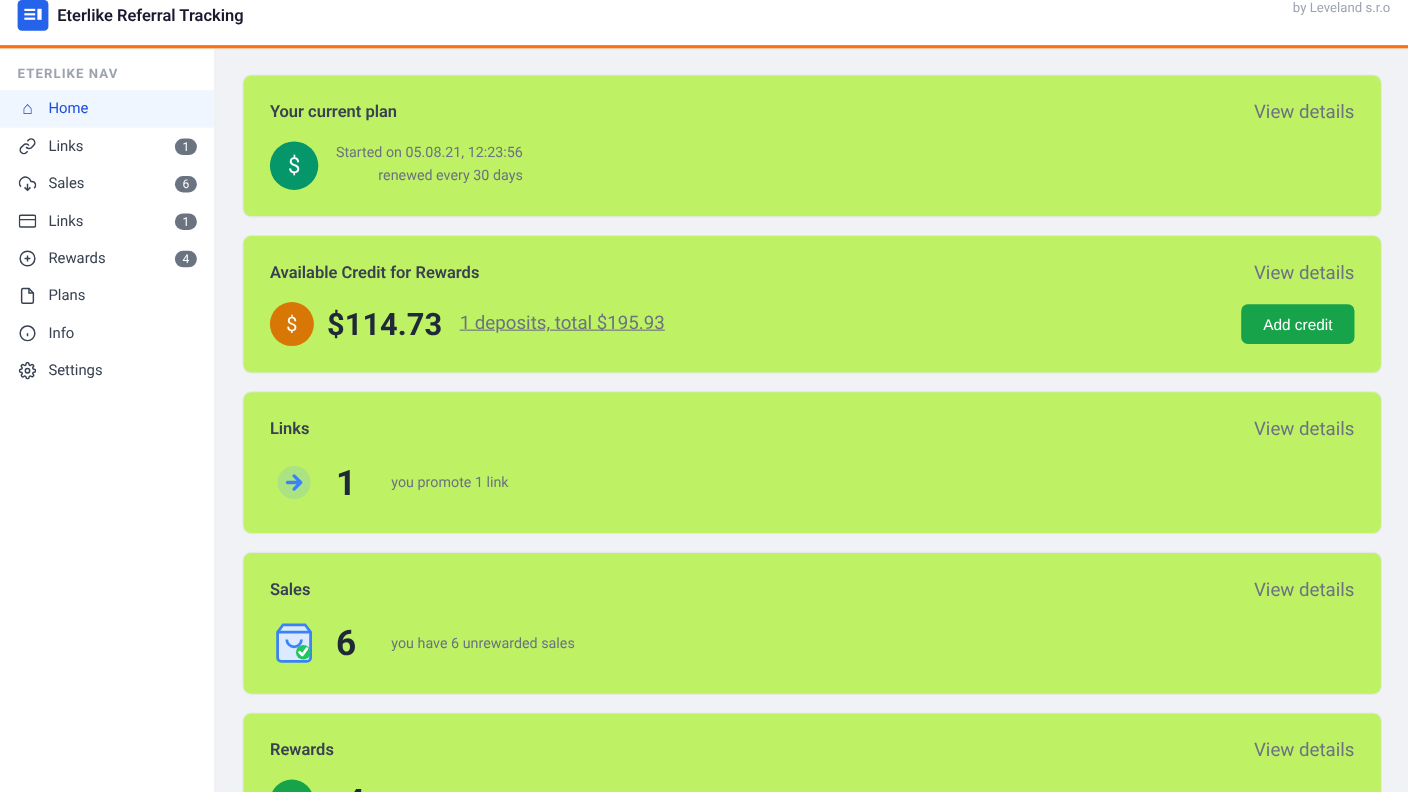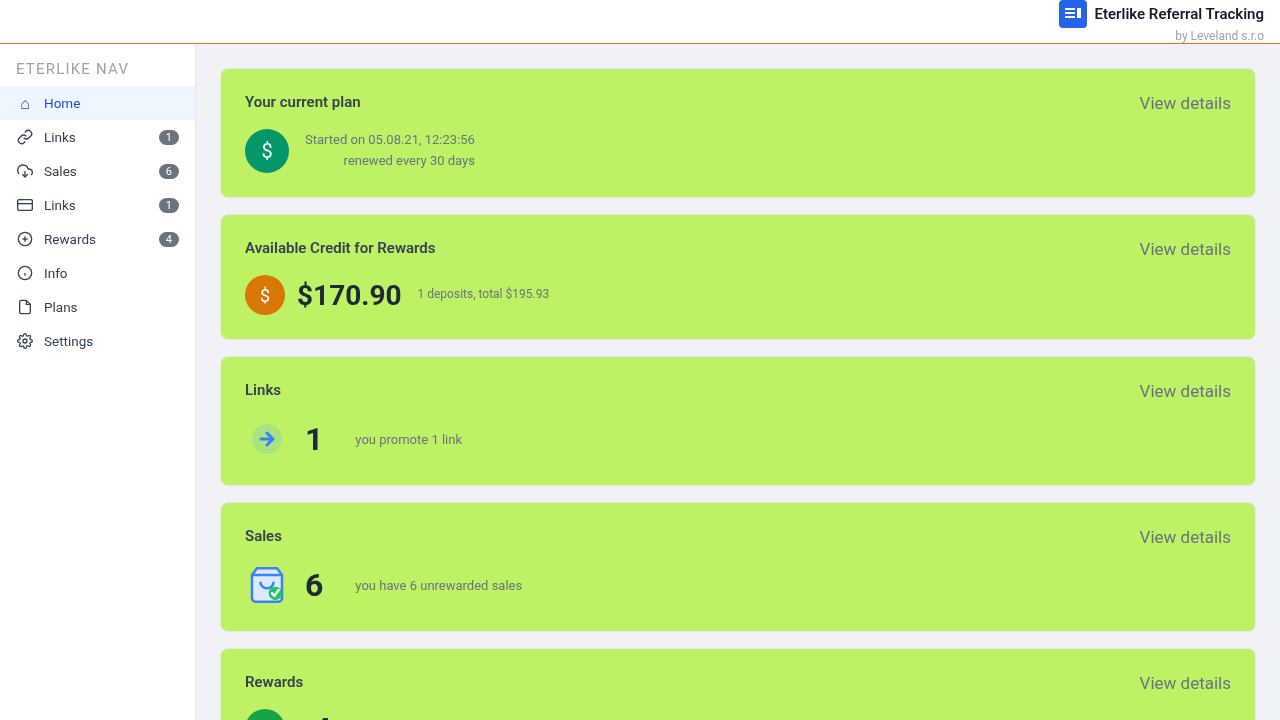--- a/index.html
+++ b/index.html
@@ -1,26 +1,26 @@
 <!DOCTYPE html>
 <html><head>
   <meta charset="utf-8">
   <style>
     * { box-sizing: border-box; margin: 0; padding: 0; }
     body { font-family: -apple-system, BlinkMacSystemFont, 'Segoe UI', Roboto, sans-serif; background: #f0f2f5; display: flex; height: 100vh; overflow: hidden; font-size: 14px; color: #333; }
 
     
-    .header { position: fixed; top: 0; left: 0; right: 0; height: 44px; background: #fff; border-bottom: 1px solid #f97316; display: flex; align-items: flex-end; justify-content: space-between; padding: 0 16px; z-index: 100; flex-direction: column; }
+    .header { position: fixed; top: 0; left: 0; right: 0; height: 44px; background: #fff; border-bottom: 3px solid #f97316; display: flex; align-items: flex-start; justify-content: space-between; padding: 0 16px; z-index: 100; }
     .header-brand { display: flex; align-items: center; gap: 8px; font-weight: 600; font-size: 15px; color: #1a1a2e; }
     .header-logo { width: 28px; height: 28px; background: #2563eb; border-radius: 4px; display: flex; align-items: center; justify-content: center; color: #fff; font-weight: 700; font-size: 13px; }
     .header-by { font-size: 12px; color: #9ca3af; }
 
     
     .sidebar { position: fixed; top: 44px; left: 0; width: 196px; height: calc(100vh - 44px); background: #fff; border-right: 1px solid #e5e7eb; padding: 16px 0; overflow-y: auto; }
-    .sidebar-section-label { font-size: 15px; font-weight: 400; color: #9ca3af; letter-spacing: 0.08em; padding: 0 16px 8px; text-transform: uppercase; }
+    .sidebar-section-label { font-size: 12px; font-weight: 700; color: #9ca3af; letter-spacing: 0.08em; padding: 0 16px 8px; text-transform: uppercase; }
     .sidebar-item { display: flex; align-items: center; gap: 10px; padding: 8px 16px; cursor: pointer; border-radius: 0; color: #374151; position: relative; }
     .sidebar-item.active { color: #1d4ed8; background: #eff6ff; }
     .sidebar-item-label { flex: 1; font-size: 13.5px; }
     .sidebar-badge { background: #6b7280; color: #fff; border-radius: 10px; font-size: 11px; padding: 1px 7px; min-width: 20px; text-align: center; }
     .sidebar-icon { width: 18px; height: 18px; display: flex; align-items: center; justify-content: center; font-size: 16px; }
 
     
     .main { margin-left: 196px; margin-top: 44px; flex: 1; padding: 24px; overflow-y: auto; height: calc(100vh - 44px); }
 
     
@@ -28,21 +28,21 @@
     .card-header { display: flex; justify-content: space-between; align-items: flex-start; margin-bottom: 16px; }
     .card-title { font-size: 15px; font-weight: 600; color: #374151; }
     .view-details { font-size: 17px; color: #6b7280; cursor: pointer; text-decoration: none; }
     .plan-icon { width: 44px; height: 44px; background: #059669; border-radius: 50%; display: flex; align-items: center; justify-content: center; color: #fff; font-size: 20px; }
     .plan-name { font-size: 28px; font-weight: 700; color: #1f2937; }
     .plan-info { margin-left: 16px; text-align: right; }
     .plan-info p { font-size: 13px; color: #6b7280; line-height: 1.6; }
     .credit-icon { width: 40px; height: 40px; background: #d97706; border-radius: 50%; display: flex; align-items: center; justify-content: center; color: #fff; font-size: 18px; }
     .credit-amount { font-size: 28px; font-weight: 700; color: #1f2937; }
     .credit-info { margin-left: 16px; flex: 1; }
-    .credit-info p { font-size: 12px; color: #6b7280; line-height: 1.6; }
+    .credit-info p { font-size: 17px; color: #6b7280; line-height: 1.6; text-decoration: underline; }
     .add-credit-btn { background: #16a34a; color: #fff; border: none; border-radius: 6px; padding: 10px 20px; font-size: 14px; font-weight: 500; cursor: pointer; white-space: nowrap; }
 
     
     .stat-content { display: flex; align-items: center; gap: 16px; }
     .stat-icon { width: 44px; height: 44px; display: flex; align-items: center; justify-content: center; font-size: 26px; }
     .stat-number { font-size: 32px; font-weight: 700; color: #1f2937; }
     .stat-desc { font-size: 13px; color: #6b7280; margin-left: 16px; }
     .check-icon { width: 40px; height: 40px; background: #16a34a; border-radius: 50%; display: flex; align-items: center; justify-content: center; color: #fff; font-size: 20px; }
 
     .card-row { display: flex; align-items: center; }
@@ -115,36 +115,36 @@
           <line x1="8" y1="12" x2="16" y2="12"></line>
         </svg>
     </div>
     <span class="sidebar-item-label">Rewards</span>
     <span class="sidebar-badge">4</span>
   </div>
 
   <div class="sidebar-item">
     <div class="sidebar-icon">
       <svg width="16" height="16" viewBox="0 0 24 24" fill="none" stroke="currentColor" stroke-width="2">
+          <path d="M14 2H6a2 2 0 0 0-2 2v16a2 2 0 0 0 2 2h12a2 2 0 0 0 2-2V8z"></path>
+          <polyline points="14 2 14 8 20 8"></polyline>
+        </svg>
+    </div>
+    <span class="sidebar-item-label">Plans</span>
+  </div>
+
+  <div class="sidebar-item">
+    <div class="sidebar-icon">
+      <svg width="16" height="16" viewBox="0 0 24 24" fill="none" stroke="currentColor" stroke-width="2">
           <circle cx="12" cy="12" r="10"></circle>
           <line x1="12" y1="16" x2="12" y2="12"></line>
           <line x1="12" y1="8" x2="12.01" y2="8"></line>
         </svg>
     </div>
     <span class="sidebar-item-label">Info</span>
-  </div>
-
-  <div class="sidebar-item">
-    <div class="sidebar-icon">
-      <svg width="16" height="16" viewBox="0 0 24 24" fill="none" stroke="currentColor" stroke-width="2">
-          <path d="M14 2H6a2 2 0 0 0-2 2v16a2 2 0 0 0 2 2h12a2 2 0 0 0 2-2V8z"></path>
-          <polyline points="14 2 14 8 20 8"></polyline>
-        </svg>
-    </div>
-    <span class="sidebar-item-label">Plans</span>
   </div>
 
   <div class="sidebar-item">
     <div class="sidebar-icon">
       <svg width="16" height="16" viewBox="0 0 24 24" fill="none" stroke="currentColor" stroke-width="2">
           <circle cx="12" cy="12" r="3"></circle>
           <path d="M19.4 15a1.65 1.65 0 0 0 .33 1.82l.06.06a2 2 0 0 1-2.83 2.83l-.06-.06a1.65 1.65 0 0 0-1.82-.33 1.65 1.65 0 0 0-1 1.51V21a2 2 0 0 1-4 0v-.09A1.65 1.65 0 0 0 9 19.4a1.65 1.65 0 0 0-1.82.33l-.06.06a2 2 0 0 1-2.83-2.83l.06-.06A1.65 1.65 0 0 0 4.68 15a1.65 1.65 0 0 0-1.51-1H3a2 2 0 0 1 0-4h.09A1.65 1.65 0 0 0 4.6 9a1.65 1.65 0 0 0-.33-1.82l-.06-.06a2 2 0 0 1 2.83-2.83l.06.06A1.65 1.65 0 0 0 9 4.68a1.65 1.65 0 0 0 1-1.51V3a2 2 0 0 1 4 0v.09a1.65 1.65 0 0 0 1 1.51 1.65 1.65 0 0 0 1.82-.33l.06-.06a2 2 0 0 1 2.83 2.83l-.06.06A1.65 1.65 0 0 0 19.4 9a1.65 1.65 0 0 0 1.51 1H21a2 2 0 0 1 0 4h-.09a1.65 1.65 0 0 0-1.51 1z"></path>
         </svg>
     </div>
     <span class="sidebar-item-label">Settings</span>
@@ -168,24 +168,25 @@
     </div>
   </div>
 
   <div class="card">
     <div class="card-header">
       <span class="card-title">Available Credit for Rewards</span>
       <a class="view-details">View details</a>
     </div>
     <div class="card-row" style="align-items: center;">
       <div class="credit-icon">$</div>
-      <span class="credit-amount" style="margin-left: 12px;">$170.90</span>
+      <span class="credit-amount" style="margin-left: 12px;">$114.73</span>
       <div class="credit-info">
         <p>1 deposits, total $195.93</p>
       </div>
+      <button class="add-credit-btn">Add credit</button>
     </div>
   </div>
 
   <div class="card">
     <div class="card-header">
       <span class="card-title">Links</span>
       <a class="view-details">View details</a>
     </div>
     <div class="stat-content">
       <div class="stat-icon">

